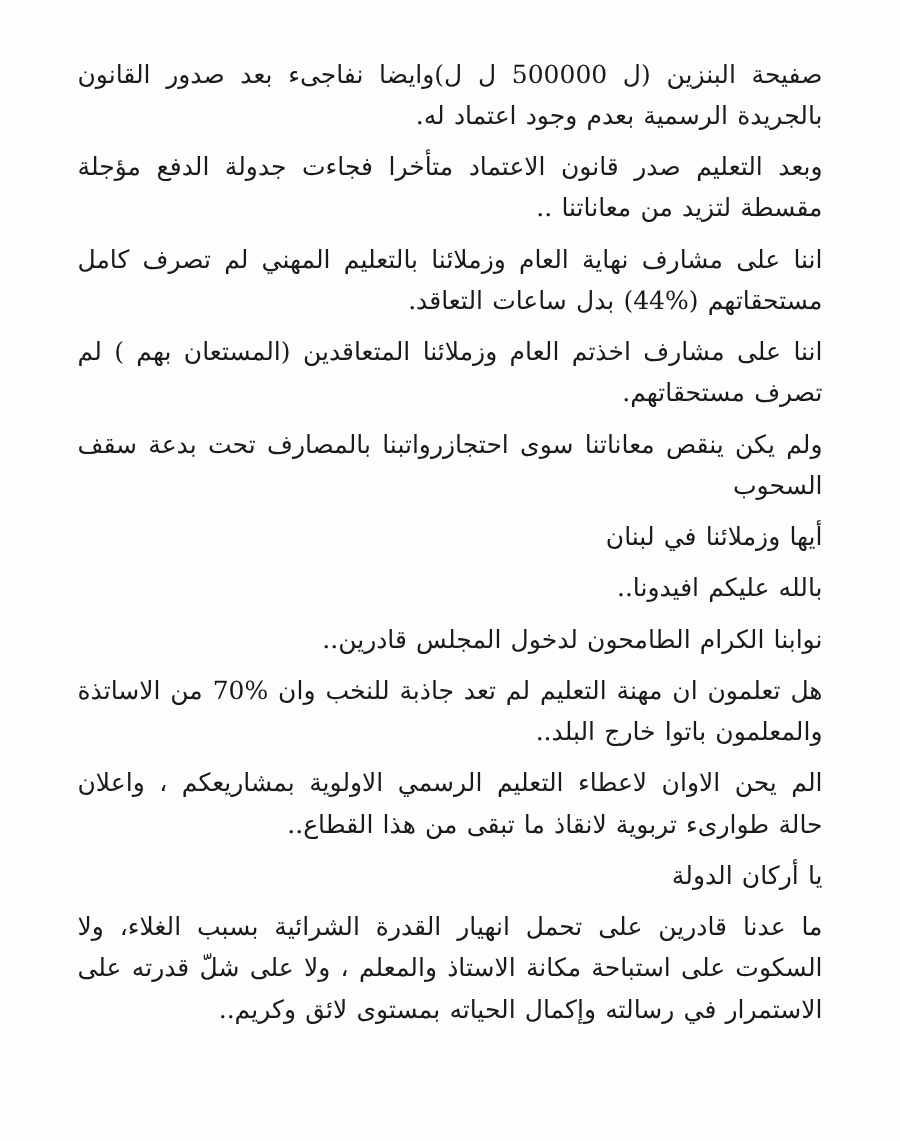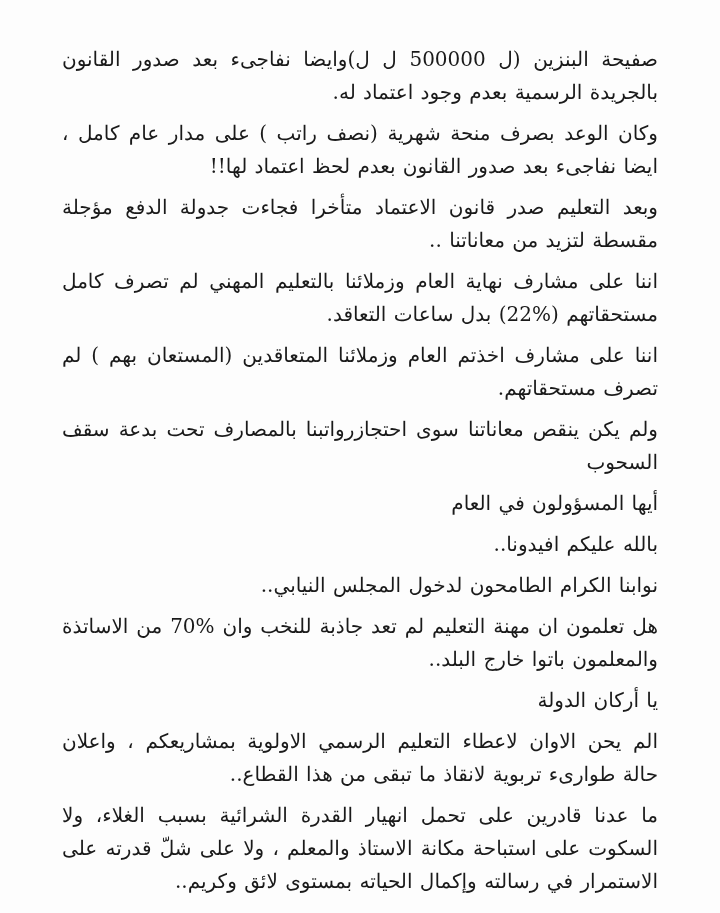--- a/index.html
+++ b/index.html
@@ -33,25 +33,24 @@
   }
   .para.short {
     text-align: right;
   }
 </style>
 </head>
 <body>
 
 <div class="page" lang="ar" dir="rtl">
   <p class="para">صفيحة البنزين (ل 500000 ل ل)وايضا  نفاجىء بعد صدور القانون بالجريدة الرسمية بعدم وجود اعتماد له.</p>
-  <p class="para">وكان الوعد بصرف منحة شهرية (نصف راتب ) على مدار عام كامل ، ايضا نفاجىء بعد صدور القانون بعدم لحظ اعتماد لها!!</p>
   <p class="para">وبعد التعليم صدر قانون الاعتماد متأخرا فجاءت جدولة الدفع مؤجلة مقسطة لتزيد من معاناتنا ..</p>
-  <p class="para">اننا على مشارف نهاية العام وزملائنا بالتعليم المهني لم تصرف كامل مستحقاتهم (%22) بدل ساعات التعاقد.</p>
+  <p class="para">اننا على مشارف نهاية العام وزملائنا بالتعليم المهني لم تصرف كامل مستحقاتهم (%44) بدل ساعات التعاقد.</p>
   <p class="para">اننا على مشارف اخذتم العام وزملائنا المتعاقدين (المستعان بهم ) لم تصرف مستحقاتهم.</p>
   <p class="para">ولم يكن ينقص معاناتنا سوى احتجازرواتبنا بالمصارف تحت بدعة سقف السحوب</p>
-  <p class="para short">أيها المسؤولون في العام</p>
+  <p class="para short">أيها وزملائنا في لبنان</p>
   <p class="para short">بالله عليكم افيدونا..</p>
-  <p class="para short">نوابنا الكرام الطامحون لدخول المجلس النيابي..</p>
+  <p class="para short">نوابنا الكرام الطامحون لدخول المجلس قادرين..</p>
   <p class="para">هل تعلمون ان مهنة التعليم لم تعد جاذبة للنخب وان %70 من الاساتذة والمعلمون باتوا خارج البلد..</p>
+  <p class="para">الم يحن الاوان لاعطاء التعليم الرسمي الاولوية بمشاريعكم ، واعلان حالة طوارىء تربوية لانقاذ ما تبقى من هذا القطاع..</p>
   <p class="para short">يا أركان الدولة</p>
-  <p class="para">الم يحن الاوان لاعطاء التعليم الرسمي الاولوية بمشاريعكم ، واعلان حالة طوارىء تربوية لانقاذ ما تبقى من هذا القطاع..</p>
   <p class="para">ما عدنا قادرين على تحمل انهيار القدرة الشرائية بسبب الغلاء، ولا السكوت على استباحة مكانة الاستاذ والمعلم ، ولا على شلّ قدرته على الاستمرار في رسالته وإكمال الحياته بمستوى لائق وكريم..</p>
 </div>
 
 </body></html>

